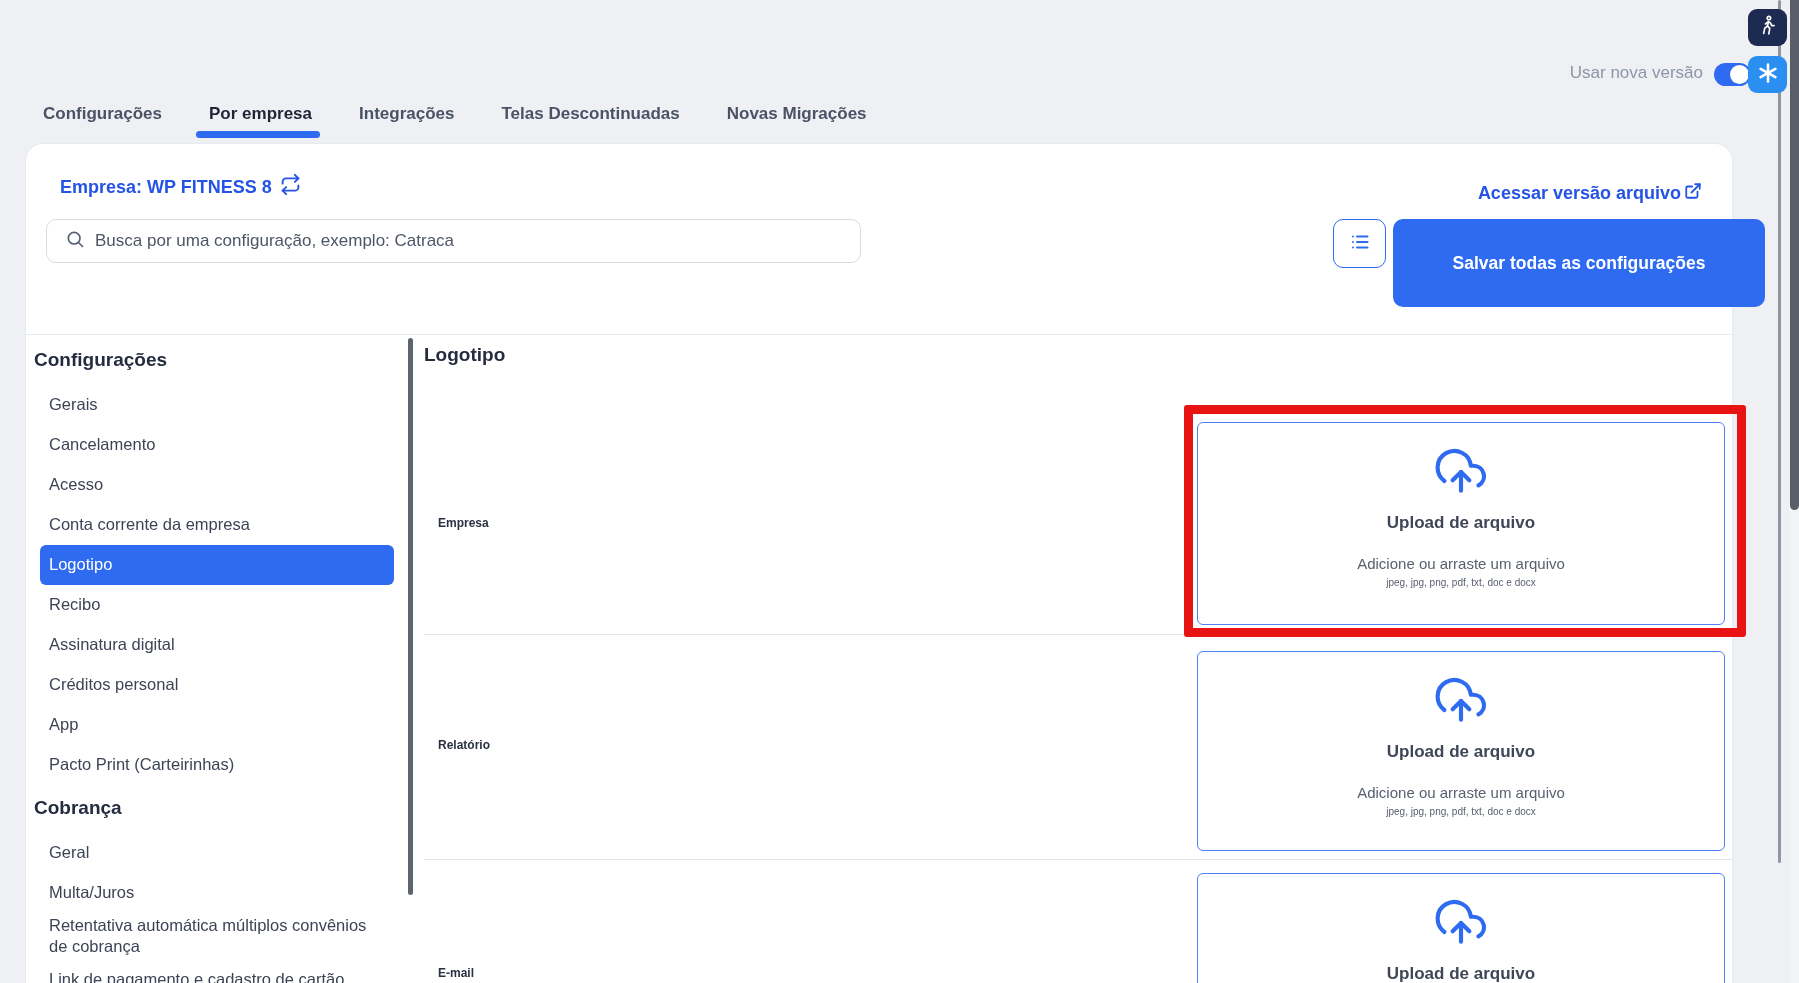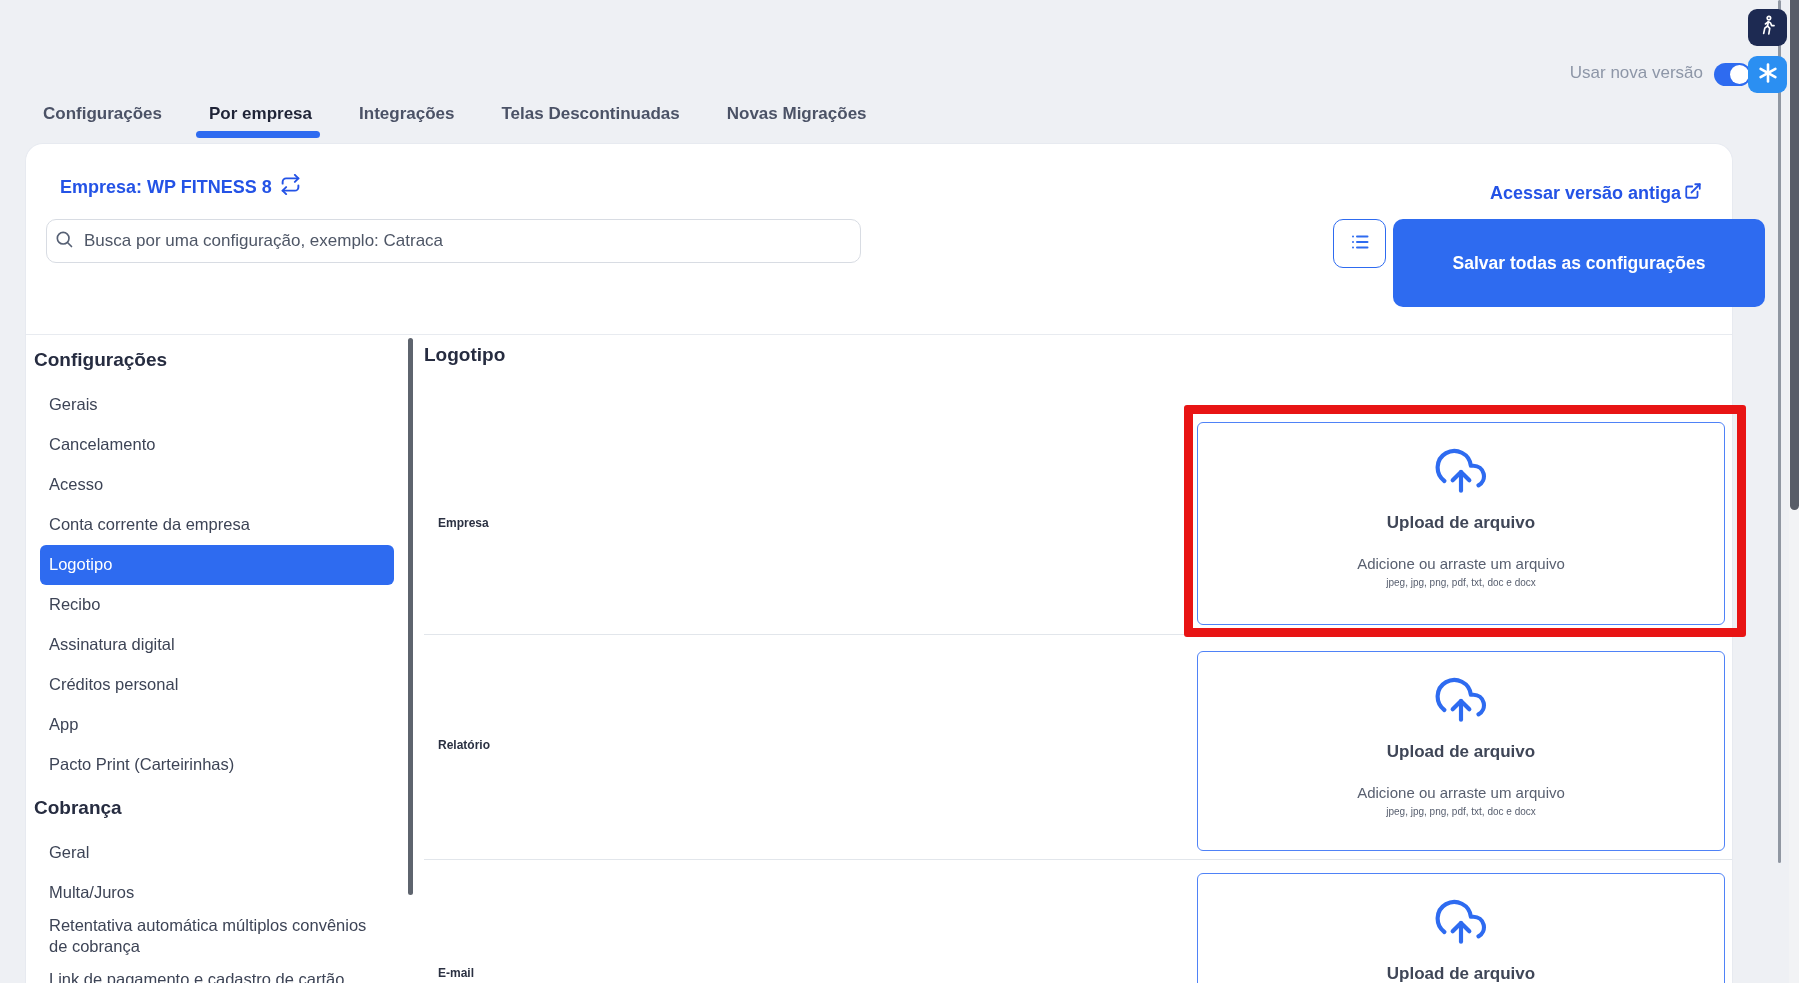--- a/index.html
+++ b/index.html
@@ -30,21 +30,21 @@
   .card { position:absolute; left:25px; top:143px; width:1708px; height:841px; background:#fff;
           border:1px solid #e7eaf0; border-bottom:none; border-radius:18px 18px 0 0; }
 
   .company { position:absolute; left:34px; top:30px; display:flex; align-items:center; gap:8px;
              color:#2453e6; font-weight:700; font-size:18px; cursor:pointer; }
   .old-link { position:absolute; right:30px; top:38px; display:flex; align-items:center; gap:3px;
               color:#2453e6; font-weight:700; font-size:18px; cursor:pointer; }
 
   .search-box { position:absolute; left:20px; top:75px; width:815px; height:44px; background:#fff;
                 border:1px solid #d8dce3; border-radius:10px; display:flex; align-items:center;
-                padding:0 7px; gap:10px; }
+                padding:0 18px; gap:10px; }
   .search-box input { flex:1; border:none; outline:none; background:transparent; font-size:17px; color:#333a48;
                       font-family:"Liberation Sans","DejaVu Sans",sans-serif; }
   .search-box input::placeholder { color:#4e5666; opacity:1; }
 
   .list-btn { position:absolute; left:1307px; top:75px; width:53px; height:49px; background:#fff;
               border:1px solid #2e6bf0; border-radius:10px; display:flex; align-items:center; justify-content:center; cursor:pointer; }
   .save-btn { position:absolute; left:1367px; top:75px; width:372px; height:88px; background:#2e6bf0; color:#fff;
               border:none; border-radius:10px; font-size:17.5px; font-weight:700; cursor:pointer;
               font-family:"Liberation Sans","DejaVu Sans",sans-serif; }
 
@@ -139,21 +139,21 @@
         <svg width="21" height="21" viewBox="0 0 24 24" fill="none" stroke="#2453e6" stroke-width="2.2" stroke-linecap="round" stroke-linejoin="round">
           <path d="m17 1 4 4-4 4"></path>
             <path d="M3 11V9a4 4 0 0 1 4-4h14"></path>
           <path d="m7 23-4-4 4-4"></path>
             <path d="M21 13v2a4 4 0 0 1-4 4H3"></path>
         </svg>
       </span>
     </div>
 
     <div class="old-link">
-      <span>Acessar versão antiga</span>
+      <span>Acessar versão arquivo</span>
       <span>
         <svg width="18" height="18" viewBox="0 0 24 24" fill="none" stroke="#2453e6" stroke-width="2.4" stroke-linecap="round" stroke-linejoin="round">
           <path d="M18 13v6a2 2 0 0 1-2 2H5a2 2 0 0 1-2-2V8a2 2 0 0 1 2-2h6"></path>
           <polyline points="15 3 21 3 21 9"></polyline>
             <line x1="10" y1="14" x2="21" y2="3"></line>
         </svg>
       </span>
     </div>
 
     <div class="search-box">

